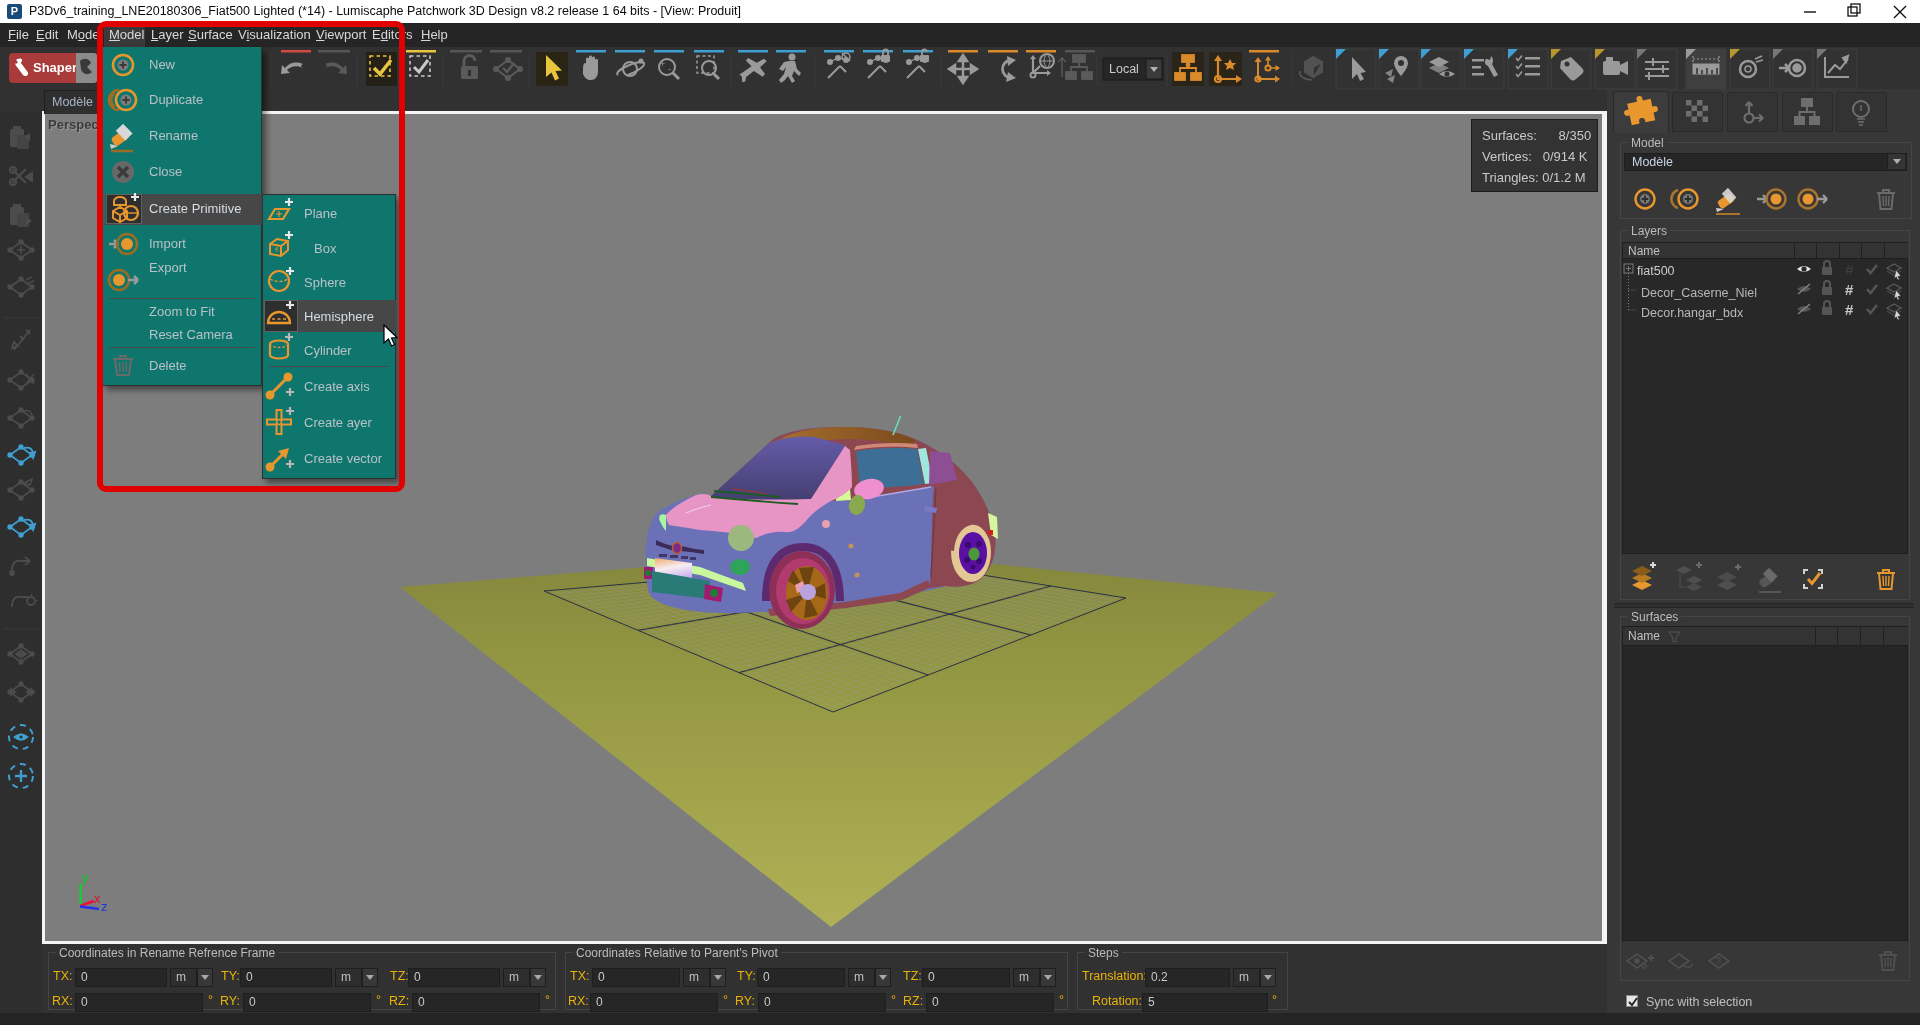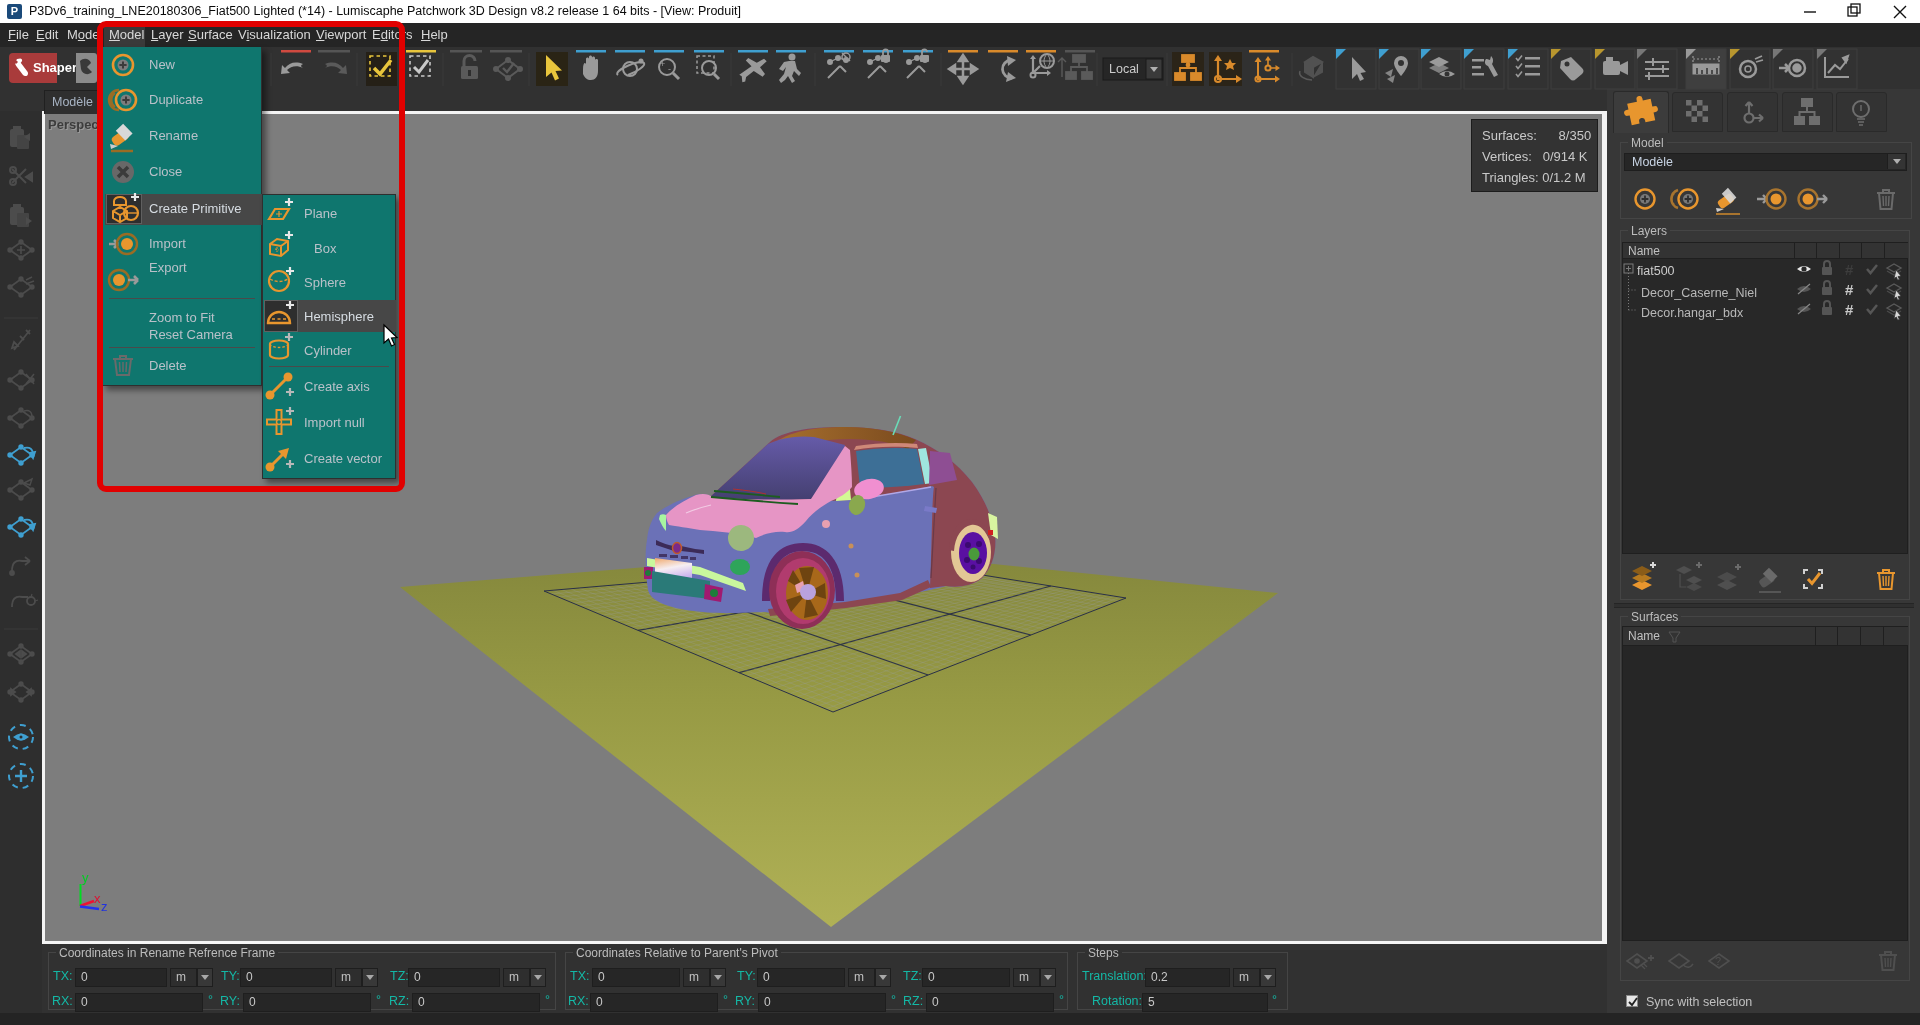--- a/index.html
+++ b/index.html
@@ -14,28 +14,28 @@
 #toolbarbg{left:0;top:47px;width:1920px;height:64px;background:#313131;}
 #leftstrip{left:0;top:111px;width:42px;height:902px;background:#2e2e2e;}
 #vpframe{left:42px;top:111px;width:1565px;height:833px;background:#f4f4f4;}
 #vp{left:45px;top:114px;width:1557px;height:827px;background:#7d7d7d;}
 #rpanel{left:1607px;top:89px;width:313px;height:924px;background:#373737;}
 #botbar{left:42px;top:944px;width:1565px;height:69px;background:#313131;}
 #botstrip{left:0;top:1013px;width:1920px;height:12px;background:#242424;}
 .gbx{position:absolute;border:1px solid #454545;}
 .glab{position:absolute;font-size:12px;color:#bcbcbc;background:inherit;padding:0 3px;white-space:nowrap;}
 .inp{position:absolute;background:#262626;border:1px solid #1e1e1e;color:#c8c8c8;font-size:12px;line-height:17px;padding-left:5px;}
-.lbl{position:absolute;font-size:12.5px;color:#14b8a6;white-space:nowrap;}
+.lbl{position:absolute;font-size:12.5px;color:#eab308;white-space:nowrap;}
 .unit{position:absolute;background:#2e2e2e;border:1px solid #1e1e1e;color:#c0c0c0;font-size:12px;line-height:17px;padding-left:5px;}
 .dbtn{position:absolute;background:#383838;border:1px solid #1e1e1e;}
 .dbtn:after{content:"";position:absolute;left:3px;top:6px;border:4px solid transparent;border-top:5px solid #a8a8a8;}
 #statsbox{left:1471px;top:119px;width:127px;height:73px;background:#333333;border:1px solid #1c1c1c;z-index:3;}
 #statsbox div{position:absolute;font-size:13px;color:#c9c9c9;white-space:pre;}
 #perspec{left:48px;top:117px;z-index:2;font-size:13px;font-weight:bold;color:#3c3c3c;text-shadow:1px 1px 0 #9a9a9a;}
-#shaperbtn{left:9px;top:53px;width:48px;height:30px;background:#a93b3b;border-radius:4px 0 0 4px;z-index:2;}
+#shaperbtn{left:9px;top:53px;width:67px;height:30px;background:#a93b3b;border-radius:4px 0 0 4px;z-index:2;}
 #shaperbtn span{position:absolute;left:24px;top:7px;color:#fff;font-weight:bold;font-size:13px;}
 #matterbtn{left:76px;top:53px;width:21px;height:30px;background:#8b8b8b;border-radius:0 3px 3px 0;z-index:2;}
 #modeletab{left:44px;top:90px;width:59px;height:24px;background:#2f2f2f;border:1px solid #202020;border-bottom:none;z-index:2;}
 #modeletab span{position:absolute;left:7px;top:4px;font-size:12.5px;color:#a8b4c4;}
 .menu{position:absolute;background:#0f766e;z-index:10;box-shadow:4px 4px 6px rgba(0,0,0,0.45);}
 .mtext{position:absolute;font-size:13px;color:#b9c1c9;white-space:nowrap;}
 .msep{position:absolute;left:6px;right:6px;height:1px;background:#4a4a4a;}
 .marr{position:absolute;width:0;height:0;border:5px solid transparent;border-left:6px solid #b0b8c0;}
 .hirow{position:absolute;background:#474747;}
 .hibox{position:absolute;background:#2e2e2e;border:1px solid #606060;}
@@ -583,21 +583,21 @@
   <div class="hirow" style="left:2px;top:147px;width:157px;height:31px"></div>
   <div class="hibox" style="left:3px;top:147px;width:36px;height:30px"></div>
   <div class="mtext" style="left:46px;top:10px">New</div>
   <div class="mtext" style="left:46px;top:45px">Duplicate</div>
   <div class="mtext" style="left:46px;top:81px">Rename</div>
   <div class="mtext" style="left:46px;top:117px">Close</div>
   <div class="mtext" style="left:46px;top:154px;color:#d6dce2">Create Primitive</div>
   <div class="mtext" style="left:46px;top:189px">Import</div>
   <div class="mtext" style="left:46px;top:213px">Export</div>
   <div class="msep" style="top:251px"></div>
-  <div class="mtext" style="left:46px;top:263px">Zoom to Fit</div>
+  <div class="mtext" style="left:46px;top:257px">Zoom to Fit</div>
   <div class="mtext" style="left:46px;top:280px">Reset Camera</div>
   <div class="msep" style="top:300px"></div>
   <div class="mtext" style="left:46px;top:311px">Delete</div>
   <div class="marr" style="left:240px;top:157px"></div>
   <div class="marr" style="left:240px;top:192px"></div>
   <div class="marr" style="left:240px;top:228px"></div>
   <div class="marr" style="left:240px;top:260px"></div>
 </div>
 <svg class="abs" style="left:102px;top:47px;z-index:11" width="160" height="339" viewBox="0 0 160 339">
 <g transform="translate(21,18)">
@@ -646,21 +646,21 @@
 <div class="menu" style="left:262px;top:194px;width:134px;height:285px;border:1px solid #2f2f2f">
   <div class="hirow" style="left:1px;top:105px;width:132px;height:32px"></div>
   <div class="hibox" style="left:1px;top:105px;width:34px;height:32px"></div>
   <div class="mtext" style="left:41px;top:11px">Plane</div>
   <div class="mtext" style="left:51px;top:46px">Box</div>
   <div class="mtext" style="left:41px;top:80px">Sphere</div>
   <div class="mtext" style="left:41px;top:114px;color:#d6dce2">Hemisphere</div>
   <div class="mtext" style="left:41px;top:148px">Cylinder</div>
   <div class="msep" style="top:171px"></div>
   <div class="mtext" style="left:41px;top:184px">Create axis</div>
-  <div class="mtext" style="left:41px;top:220px">Import null</div>
+  <div class="mtext" style="left:41px;top:220px">Create ayer</div>
   <div class="mtext" style="left:41px;top:256px">Create vector</div>
 </div>
 <svg class="abs" style="left:262px;top:194px;z-index:11" width="134" height="285" viewBox="0 0 134 285">
 <g transform="translate(17,19)">
 <path d="M-10,6 L-4,-4 L10,-4 L4,6 Z" fill="none" stroke="#e8962e" stroke-width="2.2"></path>
 <path d="M-3,1 L3,1 M0,-2 L0,4" stroke="#e8962e" stroke-width="1.2"></path>
 <path d="M6,-11 L14,-11 M10,-15 L10,-7" stroke="#e8e8e8" stroke-width="2.2"></path>
 </g>
 <g transform="translate(17,53)">
 <path d="M-9,-3 L-2,-8 L9,-6 L9,3 L2,9 L-9,7 Z M-9,-3 L2,-1 L9,-6 M2,-1 L2,9" fill="none" stroke="#e8962e" stroke-width="2"></path>

